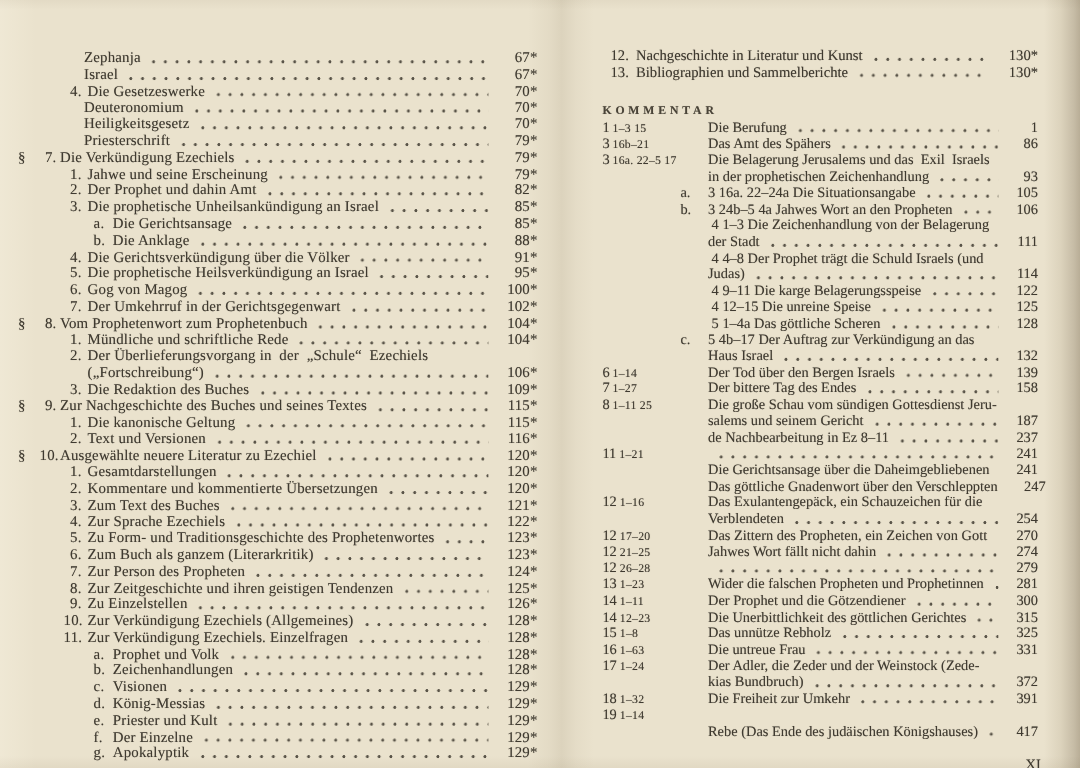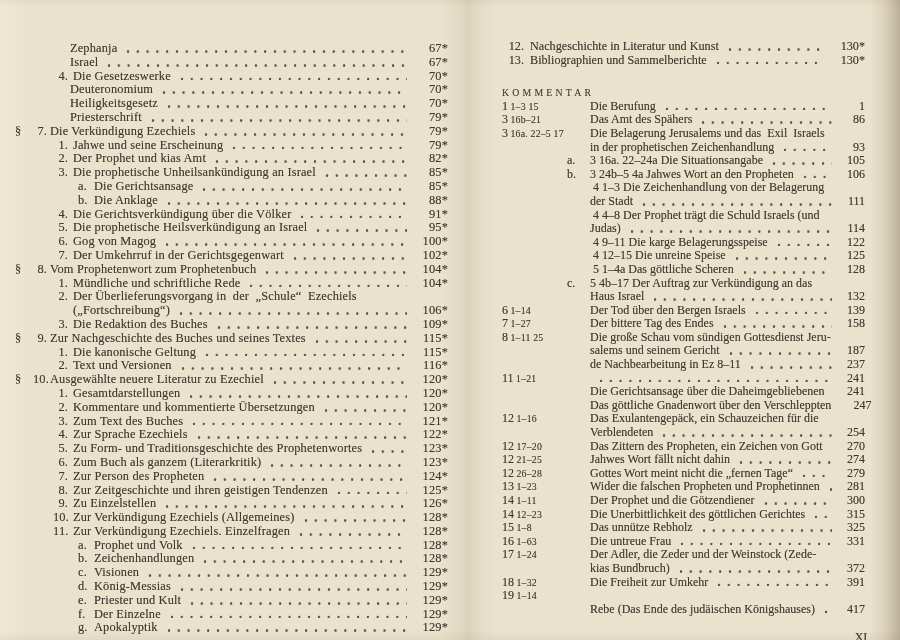--- a/index.html
+++ b/index.html
@@ -34,21 +34,21 @@
   .txt{flex:none;}
   .dots{
     flex:1;min-width:0;align-self:stretch;margin:0 7px 0 7px;
     background-image:radial-gradient(circle at 4px 68%, rgba(63,58,48,.85) 1px, rgba(0,0,0,0) 1.5px);
     background-size:9.8px 100%;background-repeat:repeat-x;
   }
   .pg{flex:none;min-width:34px;text-align:right;}
   .pg2{min-width:26px;}
   
   .num-lbl2{margin-left:5px;width:17px;flex:none;text-align:right;margin-right:6px;}
-  .kommentar{margin-top:19px;height:13.6px;line-height:13.6px;font-size:9.8px;letter-spacing:3.2px;font-weight:normal;color:#4a4438;}
+  .kommentar{margin-top:19px;height:13.6px;line-height:13.6px;font-size:9.8px;letter-spacing:3.2px;font-weight:bold;color:#4a4438;}
   .ref{width:88px;flex:none;display:flex;align-items:baseline;}
   .ref-sp{width:65px;}
   .ref-in{width:91px;}
   .rch{flex:none;}
   .rvs{flex:none;font-size:9.8px;margin-left:2.5px;letter-spacing:.2px;}
   .let2{width:23px;flex:none;}
   .refpad{width:88px;flex:none;}
   #folio{position:absolute;left:846px;top:630px;width:30px;text-align:center;font-size:12px;}
 </style>
 </head>
@@ -56,21 +56,21 @@
 
 <div id="left-list" class="page-col">
     <div class="trow lrow"><span class="txt name-ind">Zephanja</span><span class="dots"></span><span class="pg">67*</span></div>
     <div class="trow lrow"><span class="txt name-ind">Israel</span><span class="dots"></span><span class="pg">67*</span></div>
     <div class="trow lrow"><span class="num-lbl">4.</span><span class="txt">Die Gesetzeswerke</span><span class="dots"></span><span class="pg">70*</span></div>
     <div class="trow lrow"><span class="txt name-ind">Deuteronomium</span><span class="dots"></span><span class="pg">70*</span></div>
     <div class="trow lrow"><span class="txt name-ind">Heiligkeitsgesetz</span><span class="dots"></span><span class="pg">70*</span></div>
     <div class="trow lrow"><span class="txt name-ind">Priesterschrift</span><span class="dots"></span><span class="pg">79*</span></div>
     <div class="trow lrow"><span class="sec-mark">§</span><span class="sec-num">7.</span><span class="txt">Die Verkündigung Ezechiels</span><span class="dots"></span><span class="pg">79*</span></div>
     <div class="trow lrow"><span class="num-lbl">1.</span><span class="txt">Jahwe und seine Erscheinung</span><span class="dots"></span><span class="pg">79*</span></div>
-    <div class="trow lrow"><span class="num-lbl">2.</span><span class="txt">Der Prophet und kias Amt</span><span class="dots"></span><span class="pg">82*</span></div>
+    <div class="trow lrow"><span class="num-lbl">2.</span><span class="txt">Der Prophet und dahin Amt</span><span class="dots"></span><span class="pg">82*</span></div>
     <div class="trow lrow"><span class="num-lbl">3.</span><span class="txt">Die prophetische Unheilsankündigung an Israel</span><span class="dots"></span><span class="pg">85*</span></div>
     <div class="trow lrow"><span class="let-lbl">a.</span><span class="txt">Die Gerichtsansage</span><span class="dots"></span><span class="pg">85*</span></div>
     <div class="trow lrow"><span class="let-lbl">b.</span><span class="txt">Die Anklage</span><span class="dots"></span><span class="pg">88*</span></div>
     <div class="trow lrow"><span class="num-lbl">4.</span><span class="txt">Die Gerichtsverkündigung über die Völker</span><span class="dots"></span><span class="pg">91*</span></div>
     <div class="trow lrow"><span class="num-lbl">5.</span><span class="txt">Die prophetische Heilsverkündigung an Israel</span><span class="dots"></span><span class="pg">95*</span></div>
     <div class="trow lrow"><span class="num-lbl">6.</span><span class="txt">Gog von Magog</span><span class="dots"></span><span class="pg">100*</span></div>
     <div class="trow lrow"><span class="num-lbl">7.</span><span class="txt">Der Umkehrruf in der Gerichtsgegenwart</span><span class="dots"></span><span class="pg">102*</span></div>
     <div class="trow lrow"><span class="sec-mark">§</span><span class="sec-num">8.</span><span class="txt">Vom Prophetenwort zum Prophetenbuch</span><span class="dots"></span><span class="pg">104*</span></div>
     <div class="trow lrow"><span class="num-lbl">1.</span><span class="txt">Mündliche und schriftliche Rede</span><span class="dots"></span><span class="pg">104*</span></div>
     <div class="trow lrow"><span class="num-lbl">2.</span><span class="txt">Der Überlieferungsvorgang in  der  „Schule“  Ezechiels</span></div>
@@ -127,21 +127,21 @@
       <div class="trow rrow"><span class="ref"><span class="rch">8</span><span class="rvs">1–11 25</span></span><span class="txt">Die große Schau vom sündigen Gottesdienst Jeru-</span></div>
       <div class="trow rrow"><span class="refpad"></span><span class="txt">salems und seinem Gericht</span><span class="dots"></span><span class="pg pg2">187</span></div>
       <div class="trow rrow"><span class="refpad"></span><span class="txt">de Nachbearbeitung in Ez 8–11</span><span class="dots"></span><span class="pg pg2">237</span></div>
       <div class="trow rrow"><span class="ref"><span class="rch">11</span><span class="rvs">1–21</span></span><span class="dots"></span><span class="pg pg2">241</span></div>
       <div class="trow rrow"><span class="ref"></span><span class="txt">Die Gerichtsansage über die Daheimgebliebenen</span><span class="dots"></span><span class="pg pg2">241</span></div>
       <div class="trow rrow"><span class="ref"></span><span class="txt">Das göttliche Gnadenwort über den Verschleppten</span><span class="dots"></span><span class="pg pg2">247</span></div>
       <div class="trow rrow"><span class="ref"><span class="rch">12</span><span class="rvs">1–16</span></span><span class="txt">Das Exulantengepäck, ein Schauzeichen für die</span></div>
       <div class="trow rrow"><span class="refpad"></span><span class="txt">Verblendeten</span><span class="dots"></span><span class="pg pg2">254</span></div>
       <div class="trow rrow"><span class="ref"><span class="rch">12</span><span class="rvs">17–20</span></span><span class="txt">Das Zittern des Propheten, ein Zeichen von Gott</span><span class="dots"></span><span class="pg pg2">270</span></div>
       <div class="trow rrow"><span class="ref"><span class="rch">12</span><span class="rvs">21–25</span></span><span class="txt">Jahwes Wort fällt nicht dahin</span><span class="dots"></span><span class="pg pg2">274</span></div>
-      <div class="trow rrow"><span class="ref"><span class="rch">12</span><span class="rvs">26–28</span></span><span class="txt">Gottes Wort meint nicht die „fernen Tage“</span><span class="dots"></span><span class="pg pg2">279</span></div>
+      <div class="trow rrow"><span class="ref"><span class="rch">12</span><span class="rvs">26–28</span></span><span class="dots"></span><span class="pg pg2">279</span></div>
       <div class="trow rrow"><span class="ref"><span class="rch">13</span><span class="rvs">1–23</span></span><span class="txt">Wider die falschen Propheten und Prophetinnen</span><span class="dots"></span><span class="pg pg2">281</span></div>
       <div class="trow rrow"><span class="ref"><span class="rch">14</span><span class="rvs">1–11</span></span><span class="txt">Der Prophet und die Götzendiener</span><span class="dots"></span><span class="pg pg2">300</span></div>
       <div class="trow rrow"><span class="ref"><span class="rch">14</span><span class="rvs">12–23</span></span><span class="txt">Die Unerbittlichkeit des göttlichen Gerichtes</span><span class="dots"></span><span class="pg pg2">315</span></div>
       <div class="trow rrow"><span class="ref"><span class="rch">15</span><span class="rvs">1–8</span></span><span class="txt">Das unnütze Rebholz</span><span class="dots"></span><span class="pg pg2">325</span></div>
       <div class="trow rrow"><span class="ref"><span class="rch">16</span><span class="rvs">1–63</span></span><span class="txt">Die untreue Frau</span><span class="dots"></span><span class="pg pg2">331</span></div>
       <div class="trow rrow"><span class="ref"><span class="rch">17</span><span class="rvs">1–24</span></span><span class="txt">Der Adler, die Zeder und der Weinstock (Zede-</span></div>
       <div class="trow rrow"><span class="refpad"></span><span class="txt">kias Bundbruch)</span><span class="dots"></span><span class="pg pg2">372</span></div>
       <div class="trow rrow"><span class="ref"><span class="rch">18</span><span class="rvs">1–32</span></span><span class="txt">Die Freiheit zur Umkehr</span><span class="dots"></span><span class="pg pg2">391</span></div>
       <div class="trow rrow"><span class="ref"><span class="rch">19</span><span class="rvs">1–14</span></span></div>
       <div class="trow rrow"><span class="refpad"></span><span class="txt">Rebe (Das Ende des judäischen Königshauses)</span><span class="dots"></span><span class="pg pg2">417</span></div>

